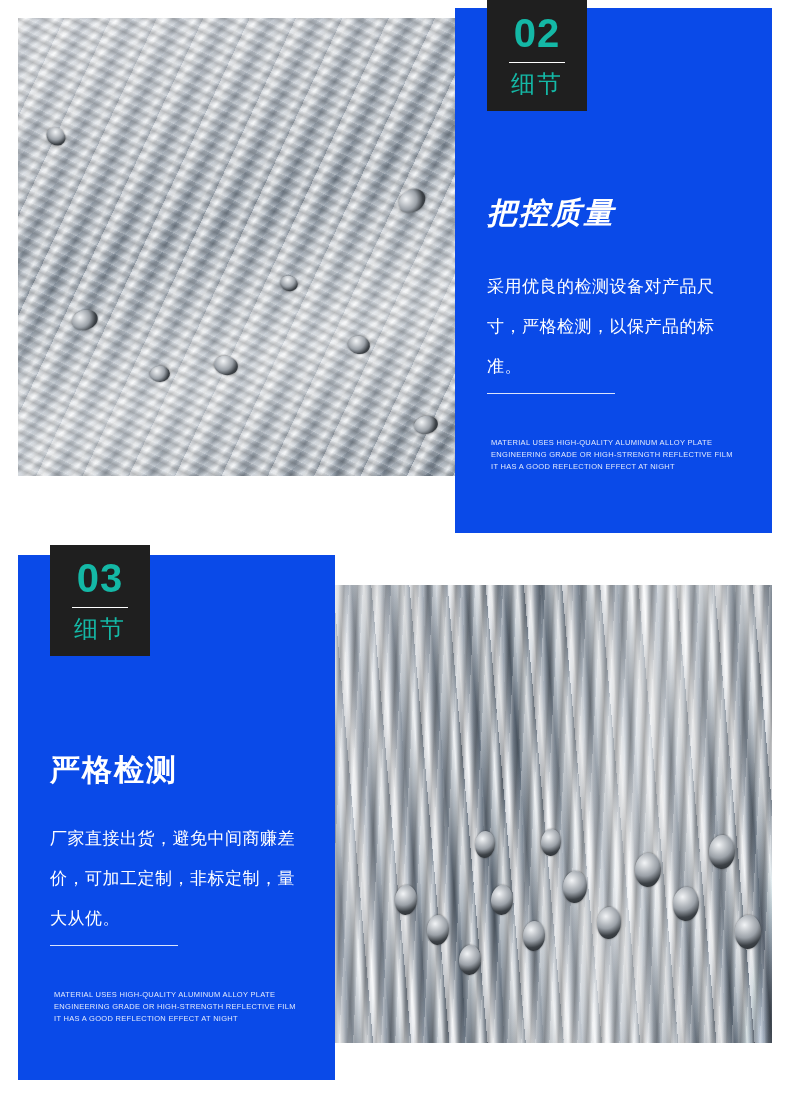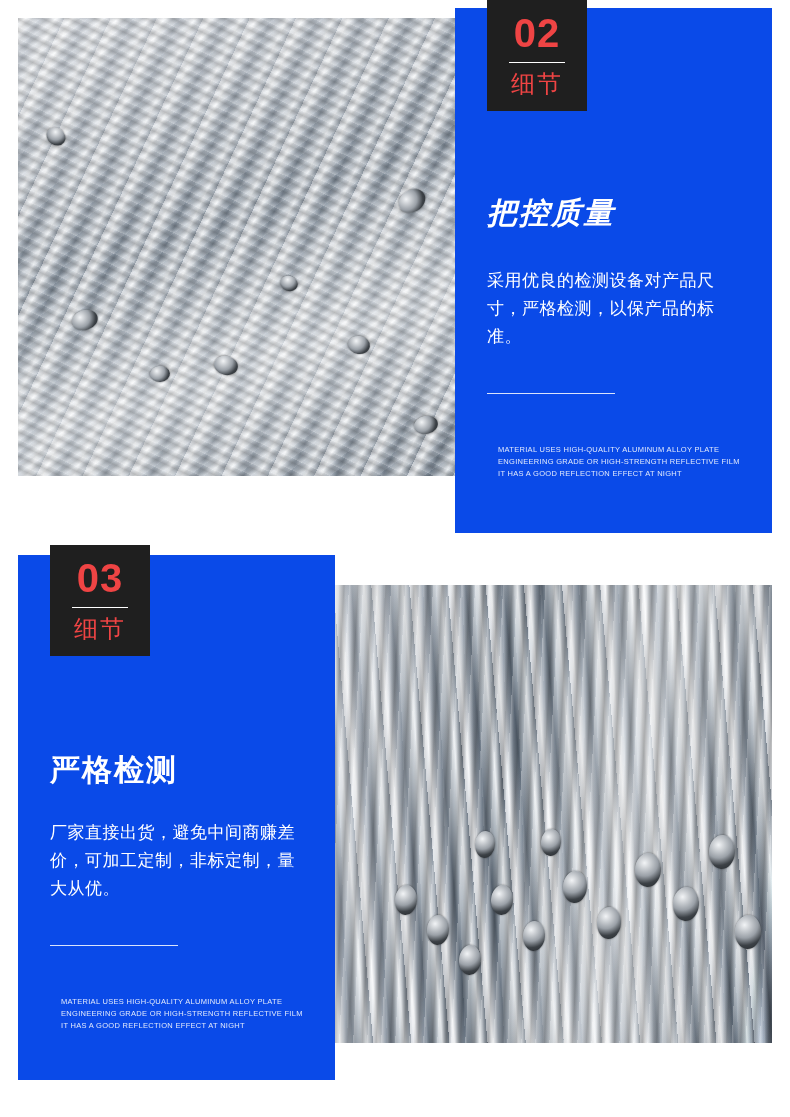--- a/index.html
+++ b/index.html
@@ -106,21 +106,21 @@
   .panel-03 {
     width: 317px;
     height: 525px;
     padding: 0 32px;
   }
 
   .num-badge {
     position: absolute;
     width: 100px;
     background: #1f1f1f;
-    color: #ef4444;
+    color: #14b8a6;
     padding: 10px 0 12px 0;
     box-sizing: border-box;
     text-align: center;
   }
   .badge-02 { left: 32px; top: -8px; }
   .badge-03 { left: 32px; top: -10px; }
 
   .num-badge .num {
     font-size: 40px;
     font-weight: 700;
@@ -140,37 +140,37 @@
   }
 
   .panel-title {
     font-size: 30px;
     font-weight: 700;
     letter-spacing: 2px;
     margin: 0;
   }
   .panel-desc {
     font-size: 17px;
-    line-height: 28px;
+    line-height: 40px;
     letter-spacing: 0.5px;
     margin: 14px 0 0 0;
     font-weight: 400;
   }
   .divider {
     width: 128px;
     height: 1px;
     background: rgba(255,255,255,0.85);
     margin: 0;
   }
   .fine-print {
     font-size: 7.5px;
     line-height: 12px;
     letter-spacing: 0.3px;
     color: rgba(255,255,255,0.88);
-    margin: 11px;
+    margin: 4px;
   }
   .fine-print div { white-space: nowrap; }
 
   
   .panel-02 .title-wrap { position: absolute; left: 32px; top: 185px; font-style: italic; }
   .panel-02 .desc-wrap  { position: absolute; left: 32px; top: 245px; width: 258px; }
   .panel-02 .divider    { position: absolute; left: 32px; top: 385px; }
   .panel-02 .fine-print { position: absolute; left: 32px; top: 425px; }
 
   .panel-03 .title-wrap { position: absolute; left: 32px; top: 195px; }

